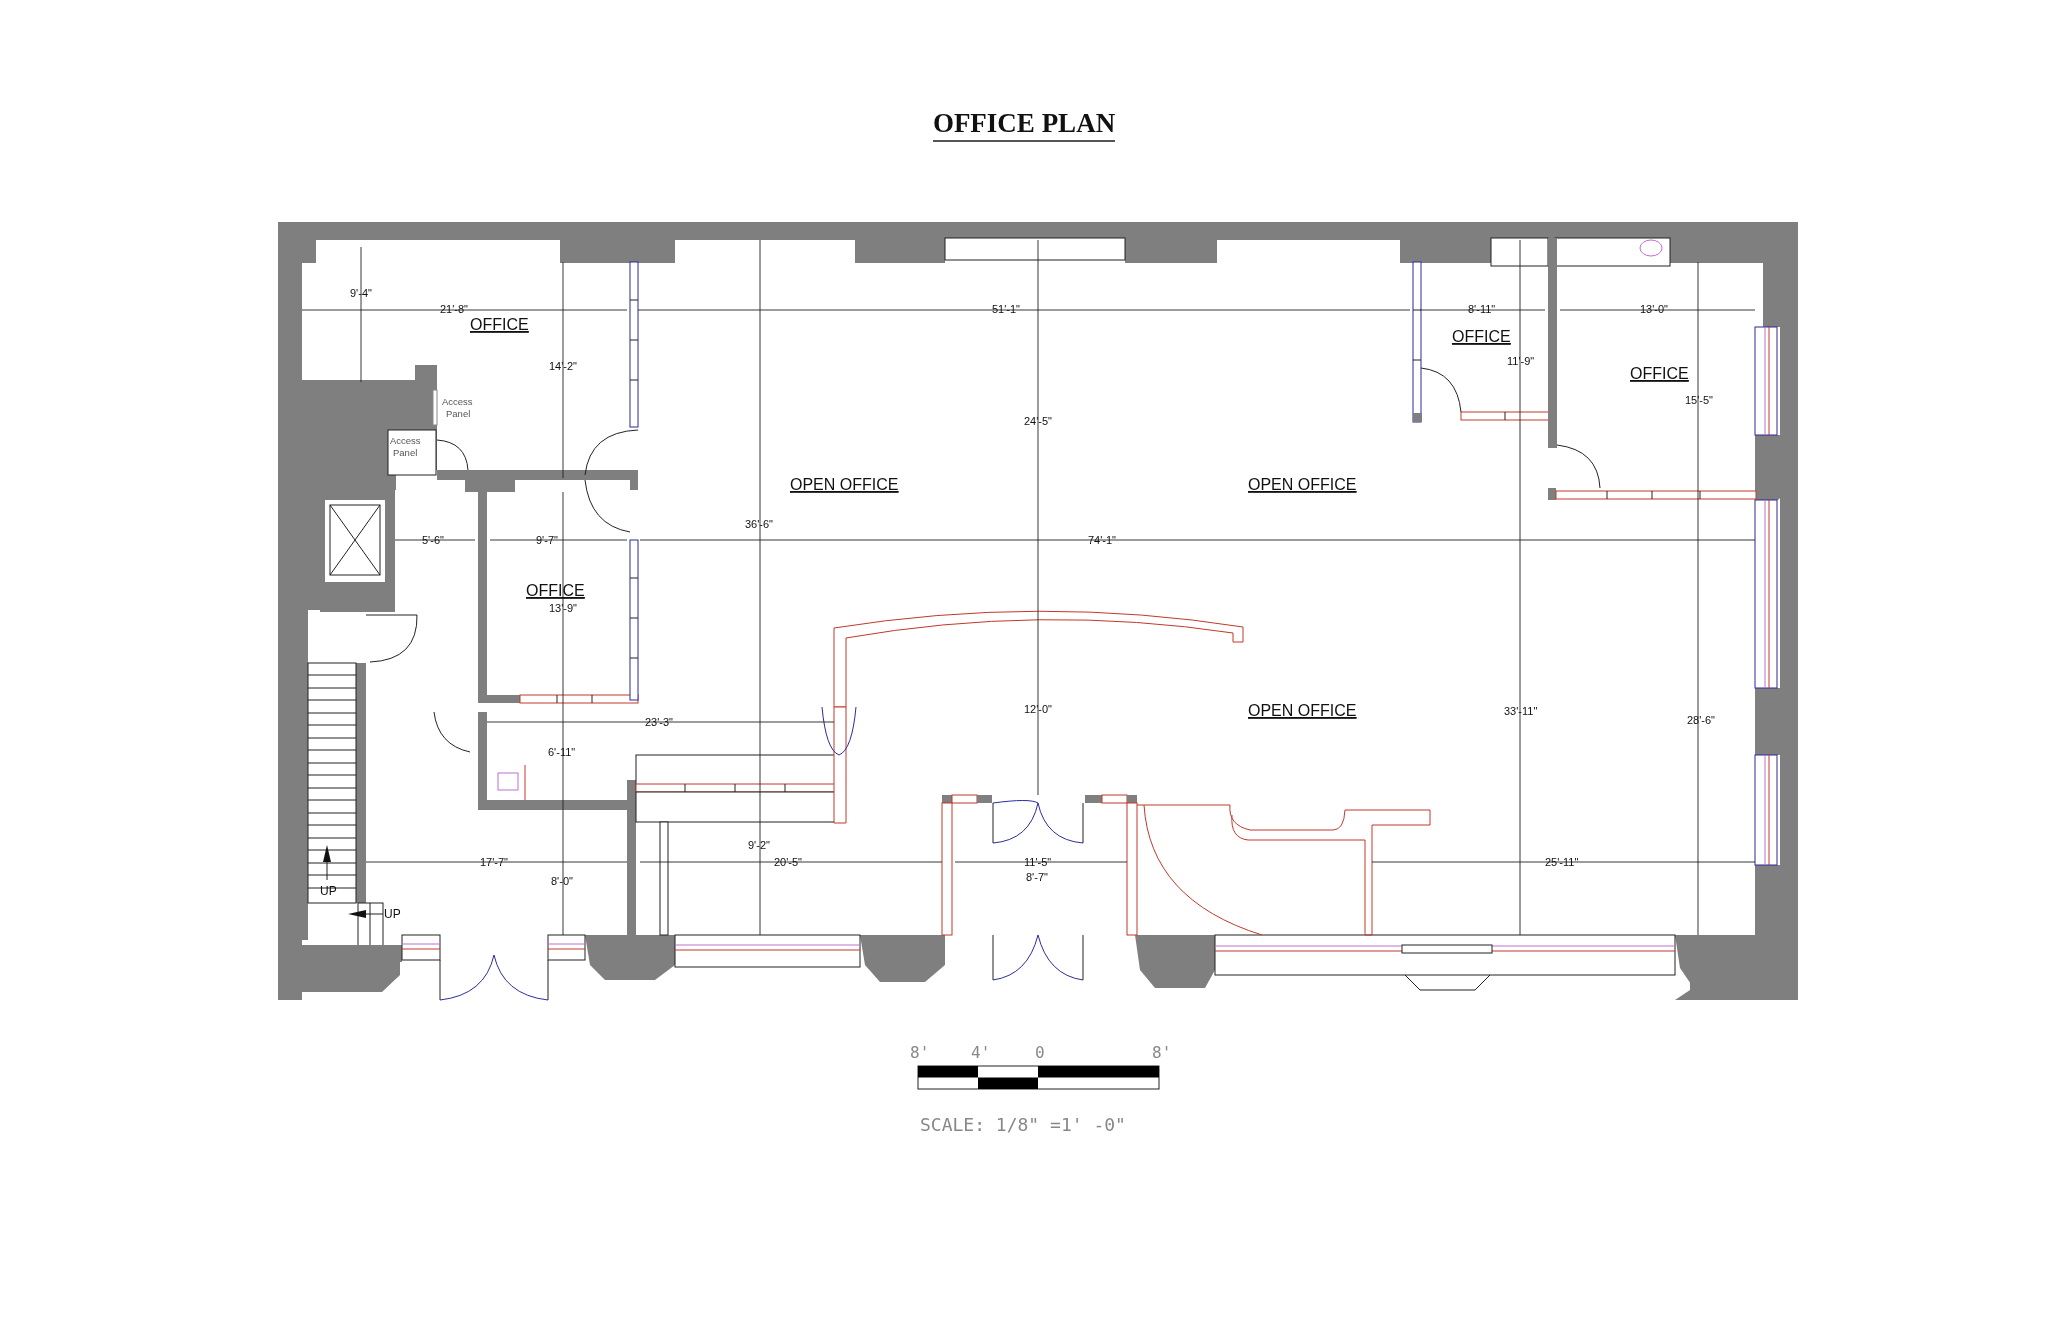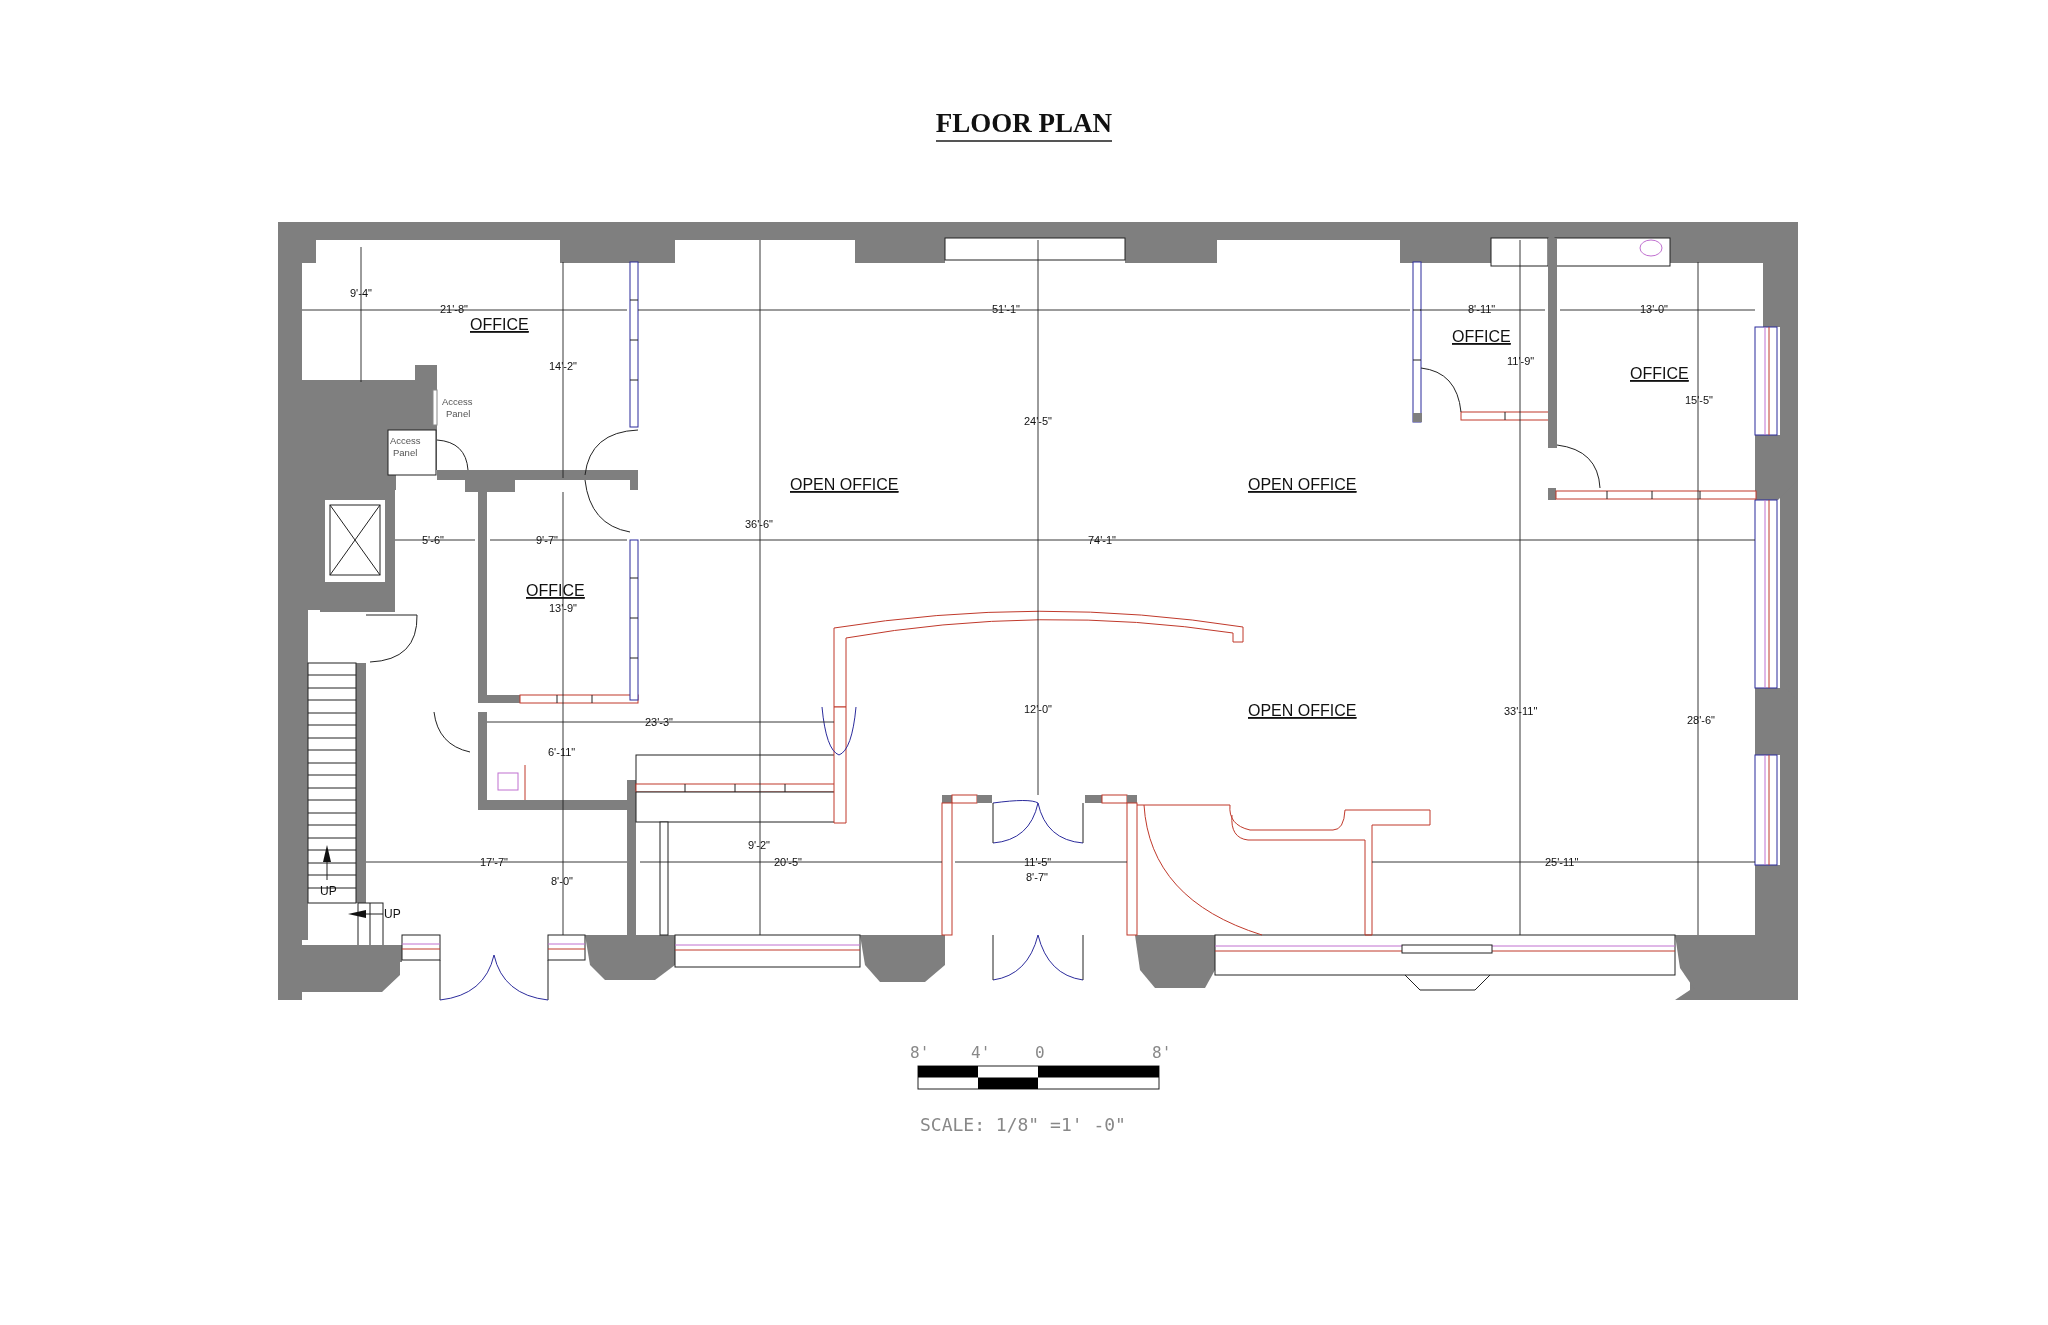--- a/index.html
+++ b/index.html
@@ -15,21 +15,21 @@
   .scale-n { font-family:"DejaVu Sans Mono", monospace; font-size:16px; fill:#888; }
   .wall { fill:#7f7f7f; }
   .ln { stroke:#222; stroke-width:1; fill:none; }
   .rd { stroke:#c0392b; stroke-width:1; fill:none; }
   .bl { stroke:#2b2b9c; stroke-width:1; fill:none; }
   .pk { stroke:#c070d0; stroke-width:1; fill:none; }
 </style>
 </head>
 <body>
 
-<div class="title"><span>FLOOR PLAN</span></div>
+<div class="title"><span>OFFICE PLAN</span></div>
 
 <svg width="2048" height="1325" viewBox="0 0 2048 1325">
 
   <g>
 
     <path class="wall" d="M278,222 H1798 V1000 H1675 L1690,990 V938 H1675 V1000 H278 Z M302,238 V1000 H1675 V938 H1780 V238 Z" fill-rule="evenodd"></path>
   </g>
 
   <rect class="wall" x="278" y="222" width="1520" height="18"></rect>
 

